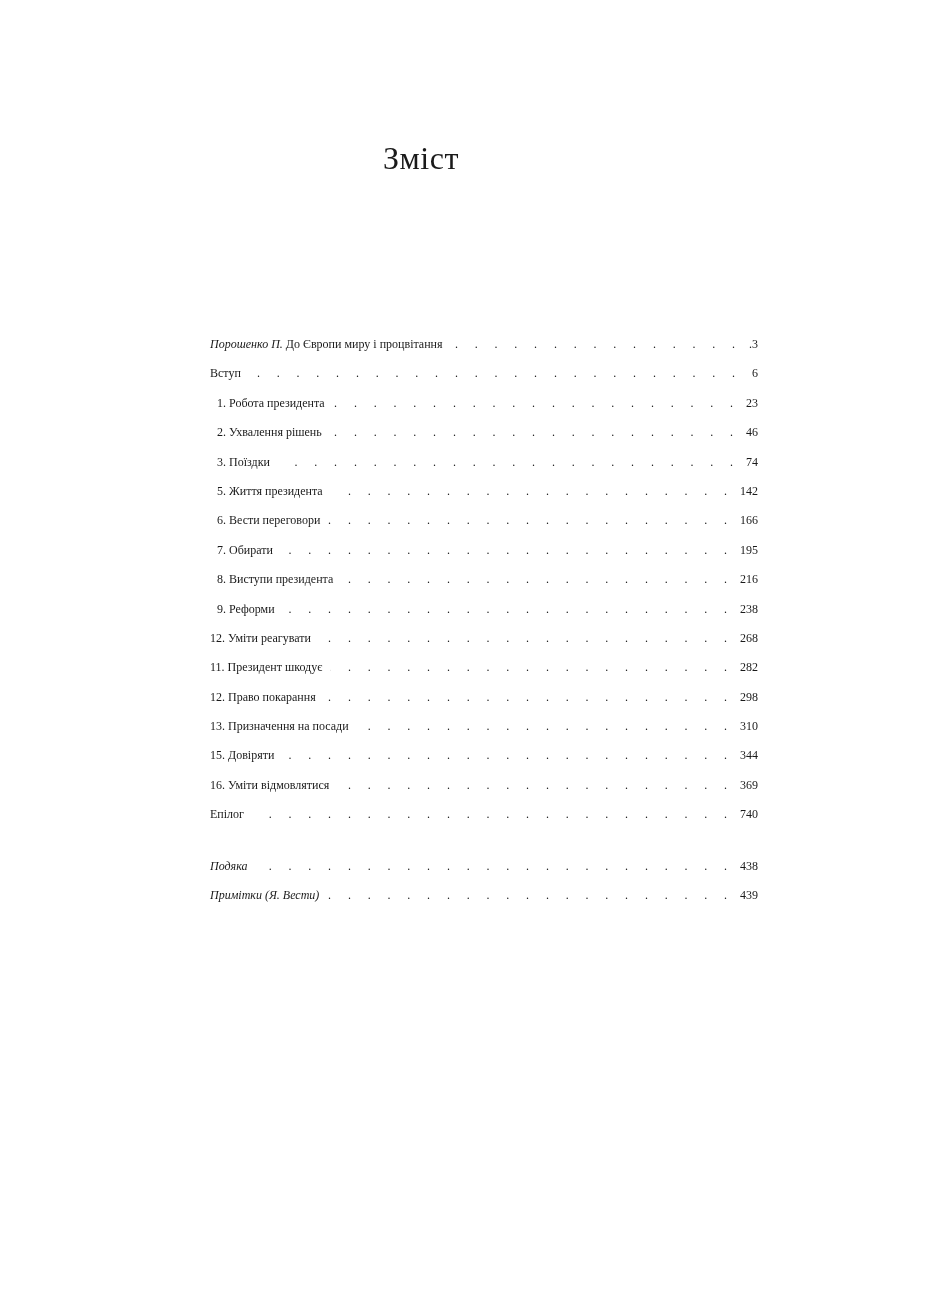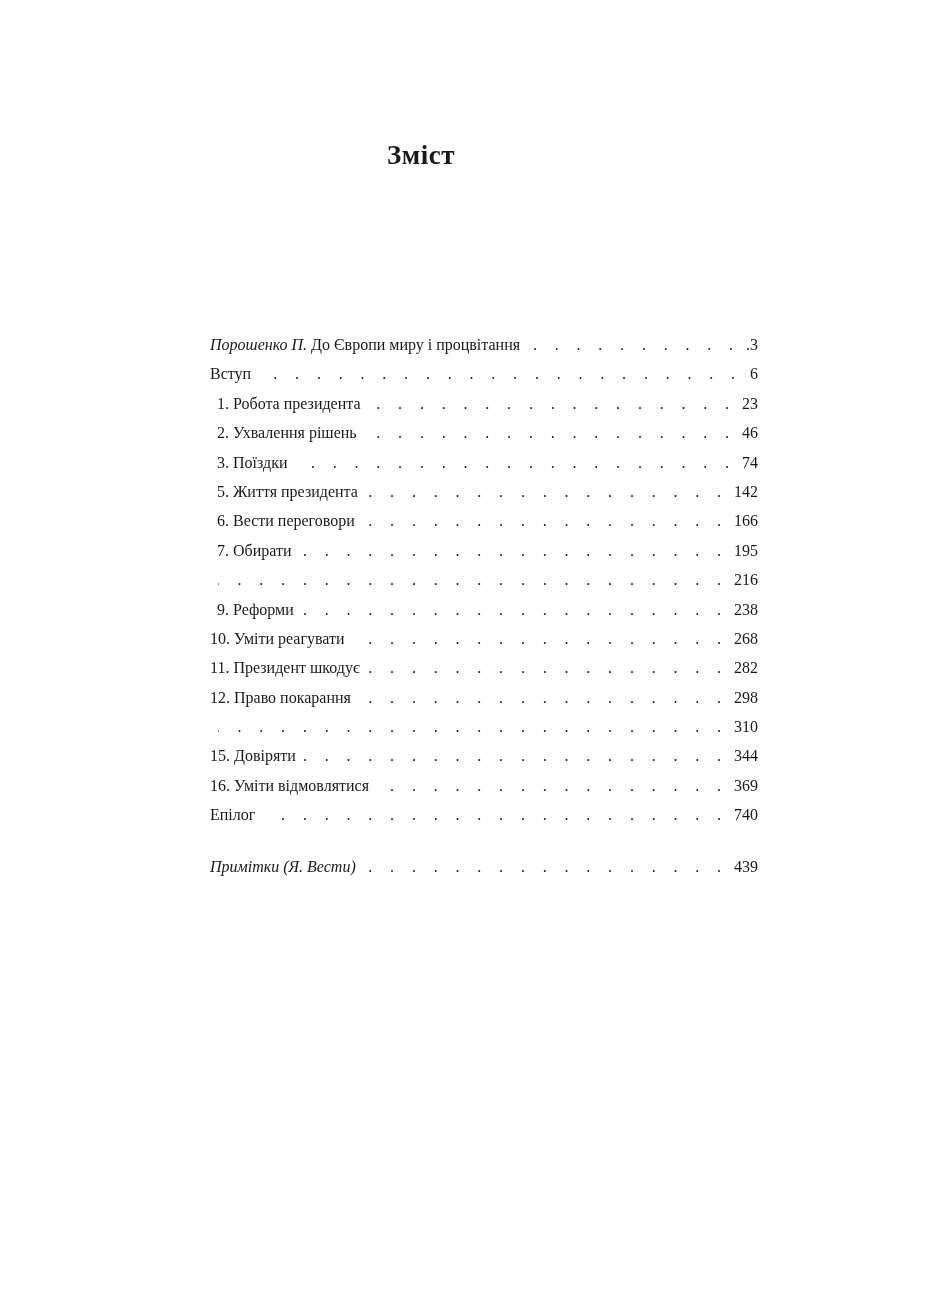--- a/index.html
+++ b/index.html
@@ -14,31 +14,31 @@
       font-family: "Liberation Serif", "DejaVu Serif", serif;
       color: #1a1a1a;
       overflow: hidden;
     }
     .page-title {
       position: absolute;
       top: 140px;
       left: 0;
       width: 842px;
       text-align: center;
-      font-size: 27px;
-      font-weight: bold;
+      font-size: 32px;
+      font-weight: normal;
       letter-spacing: 0.5px;
       margin: 0;
     }
     .toc {
       position: absolute;
       left: 210px;
       top: 330px;
       width: 548px;
-      font-size: 16px;
+      font-size: 12px;
     }
     .toc-row {
       display: flex;
       align-items: baseline;
       height: 29.4px;
       line-height: 29.4px;
       white-space: nowrap;
       cursor: pointer;
     }
     .toc-row.indent .toc-label {
@@ -116,44 +116,46 @@
     <span class="toc-label">6. Вести переговори</span>
     <span class="toc-leader"></span>
     <span class="toc-page">166</span>
   </div>
   <div class="toc-row indent">
     <span class="toc-label">7. Обирати</span>
     <span class="toc-leader"></span>
     <span class="toc-page">195</span>
   </div>
   <div class="toc-row indent">
+    <span class="toc-label">8. Виступи президента</span>
     <span class="toc-leader"></span>
     <span class="toc-page">216</span>
   </div>
   <div class="toc-row indent">
     <span class="toc-label">9. Реформи</span>
     <span class="toc-leader"></span>
     <span class="toc-page">238</span>
   </div>
   <div class="toc-row">
-    <span class="toc-label">10. Уміти реагувати</span>
+    <span class="toc-label">12. Уміти реагувати</span>
     <span class="toc-leader"></span>
     <span class="toc-page">268</span>
   </div>
   <div class="toc-row">
     <span class="toc-label">11. Президент шкодує</span>
     <span class="toc-leader"></span>
     <span class="toc-page">282</span>
   </div>
   <div class="toc-row">
     <span class="toc-label">12. Право покарання</span>
     <span class="toc-leader"></span>
     <span class="toc-page">298</span>
   </div>
   <div class="toc-row">
+    <span class="toc-label">13. Призначення на посади</span>
     <span class="toc-leader"></span>
     <span class="toc-page">310</span>
   </div>
   <div class="toc-row">
     <span class="toc-label">15. Довіряти</span>
     <span class="toc-leader"></span>
     <span class="toc-page">344</span>
   </div>
   <div class="toc-row">
     <span class="toc-label">16. Уміти відмовлятися</span>
@@ -163,18 +165,23 @@
 
   <div class="toc-row">
     <span class="toc-label">Епілог</span>
     <span class="toc-leader"></span>
     <span class="toc-page">740</span>
   </div>
 
   <div class="toc-gap"></div>
 
   <div class="toc-row">
+    <span class="toc-label it" style="font-style:italic">Подяка</span>
+    <span class="toc-leader"></span>
+    <span class="toc-page">438</span>
+  </div>
+  <div class="toc-row">
     <span class="toc-label it" style="font-style:italic">Примітки (Я. Вести)</span>
     <span class="toc-leader"></span>
     <span class="toc-page">439</span>
   </div>
 
 </div>
 
 </body></html>

